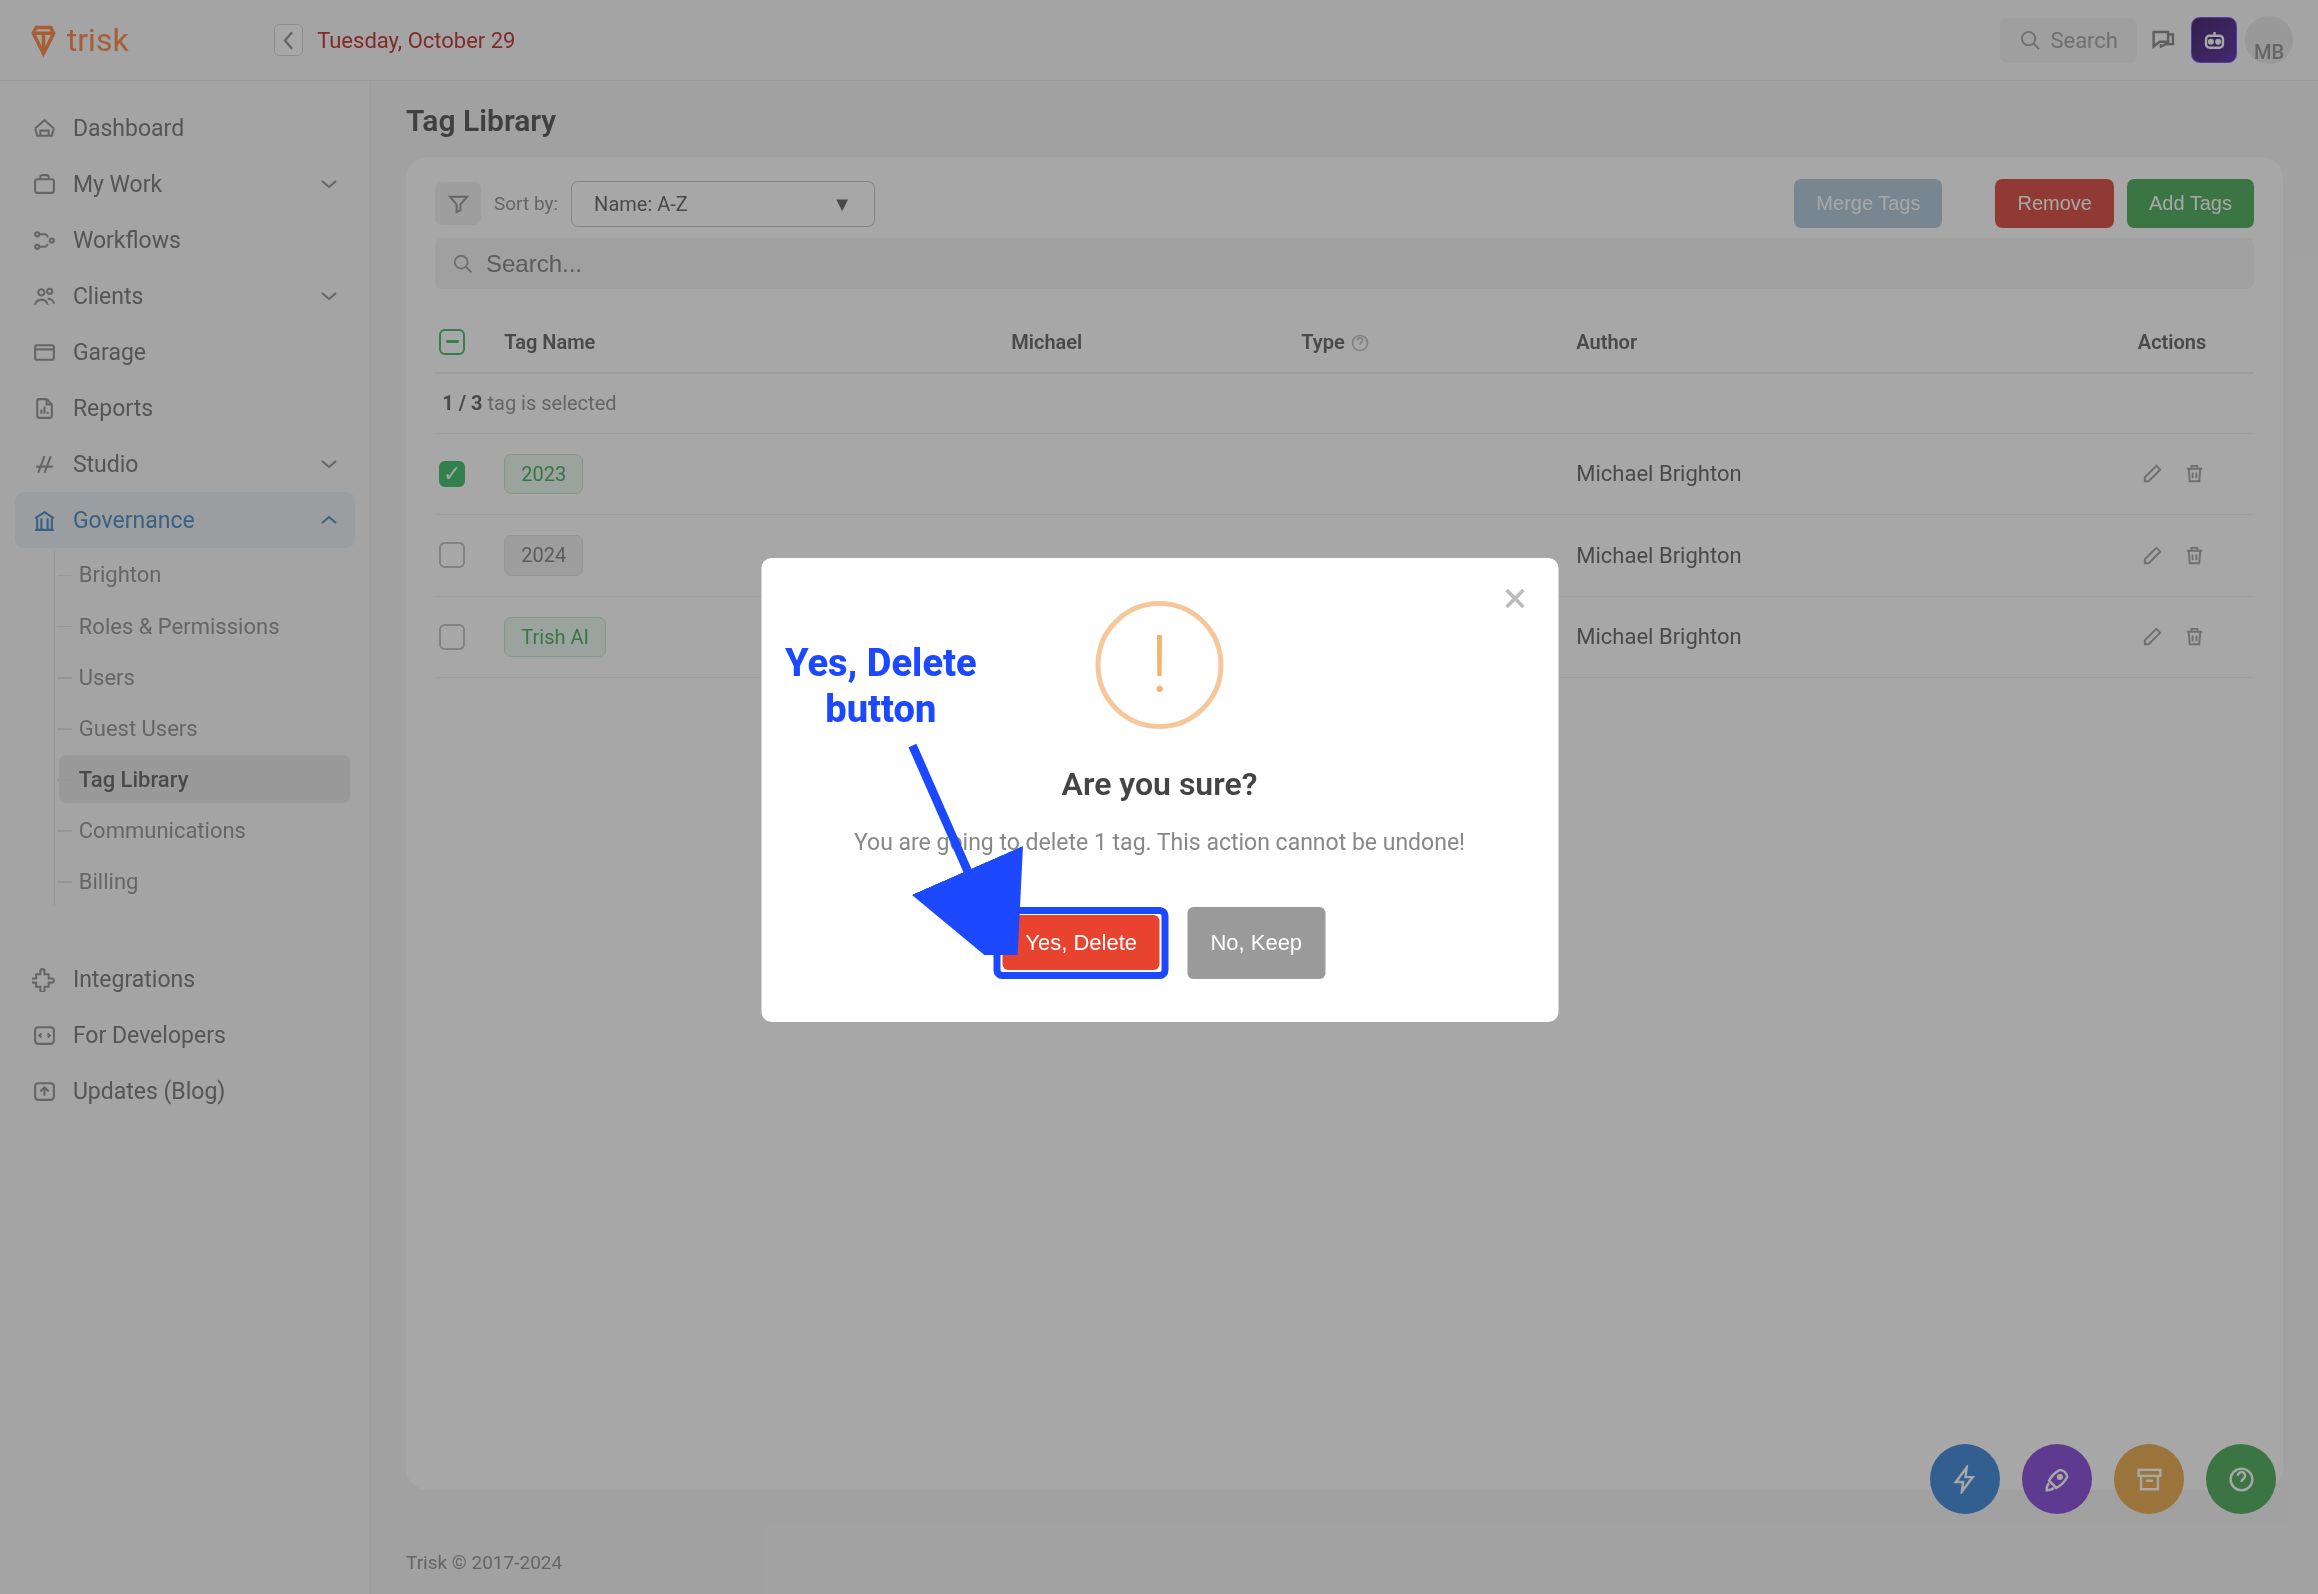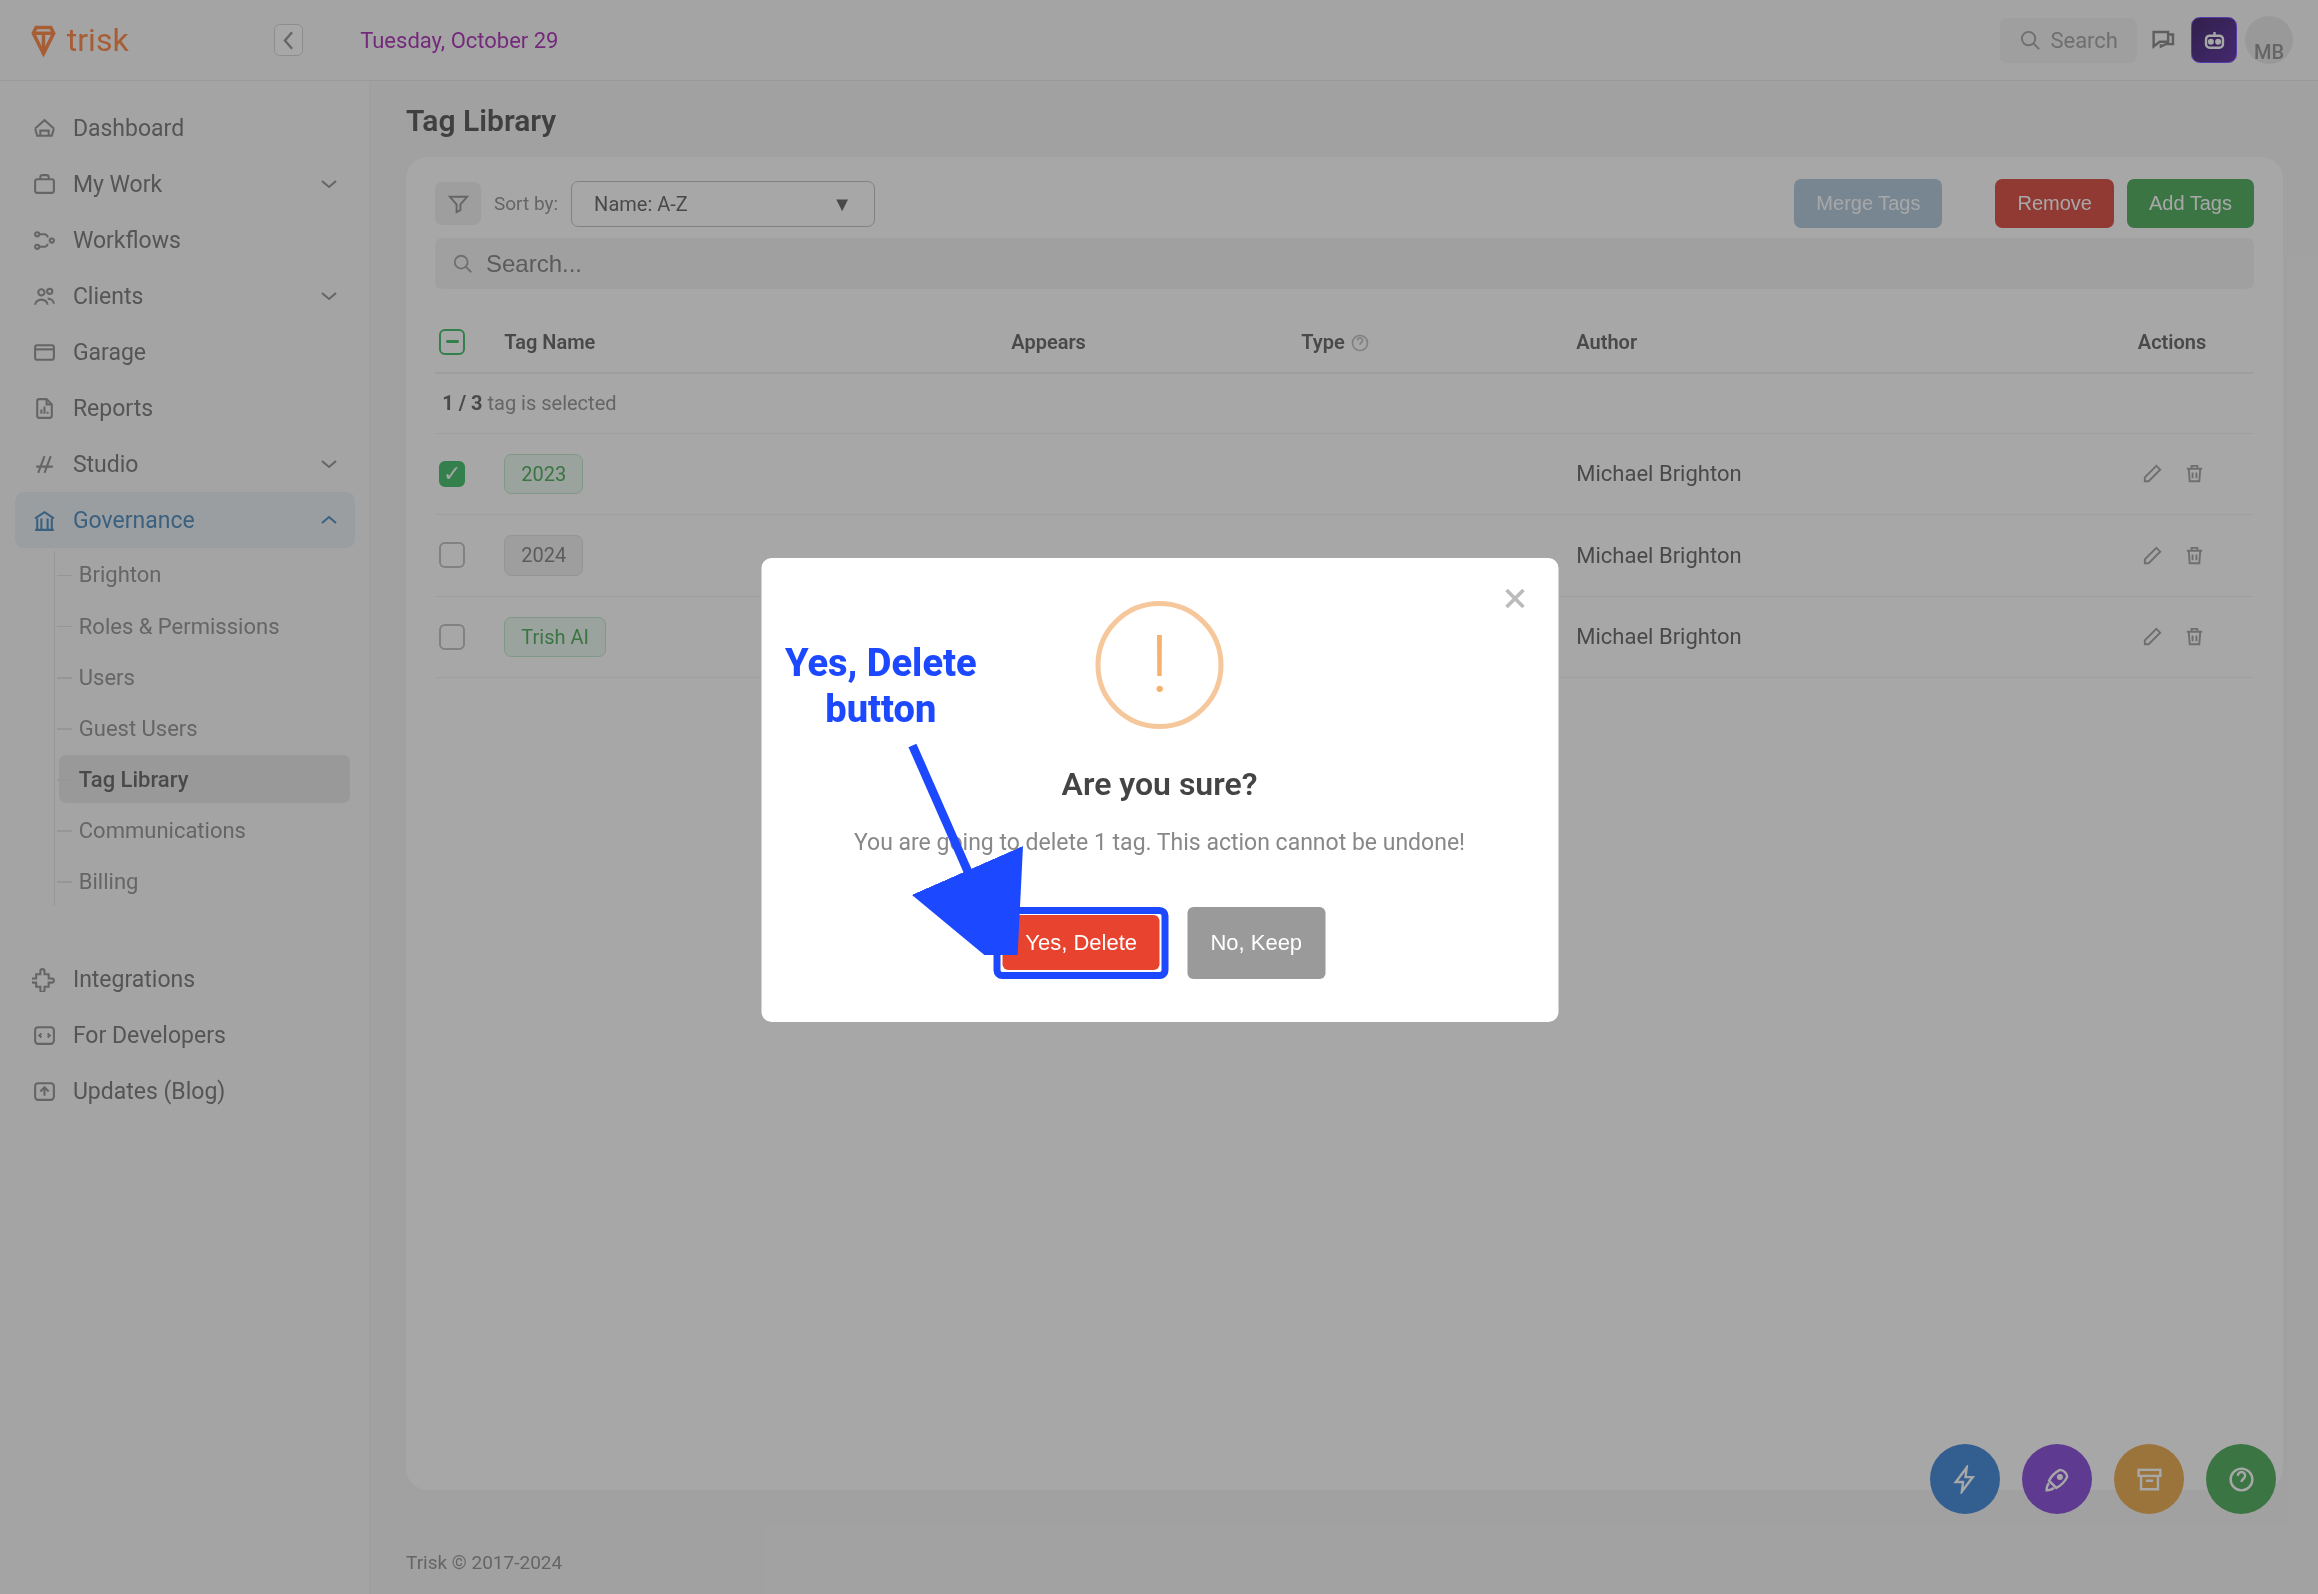--- a/index.html
+++ b/index.html
@@ -49,21 +49,21 @@
   width: 29px; height: 32px;
   border: 1.4px solid #d0d0d0;
   border-radius: 5.8px;
   background: #fff;
   display: flex;
   align-items: center;
   justify-content: center;
   color: #888;
   font-size: 17.4px;
 }
-.date-text { color: #a21caf; font-size: 22px; margin-left: 43px; }
+.date-text { color: #b91c1c; font-size: 22px; }
 .header-right {
   display: flex;
   align-items: center;
   gap: 8px;
 }
 .search-pill {
   display: flex;
   align-items: center;
   gap: 8.7px;
   background: #f0f0f0;
@@ -590,21 +590,21 @@
           <path d="M21 21l-6-6"></path>
         </svg>
       <input type="text" placeholder="Search..." style="">
     </div>
 
     <div class="thead">
       <div class="checkbox indeterminate">
           <div class="dash"></div>
         </div>
       <div>Tag Name</div>
-      <div>Appears</div>
+      <div>Michael</div>
       <div><span>Type</span> <svg style="display:inline;vertical-align:middle" width="20" height="20" viewBox="0 0 24 24" fill="none" stroke="#bbb" stroke-width="2">
             <circle cx="12" cy="12" r="9"></circle>
             <path d="M9 9a3 3 0 115 2c-1 1-2 1.5-2 3M12 18h.01"></path>
           </svg></div>
       <div>Author</div>
       <div class="th-actions">Actions</div>
     </div>
 
     <div class="selection-row">
       <b>1 / 3</b><span> tag is selected</span>

